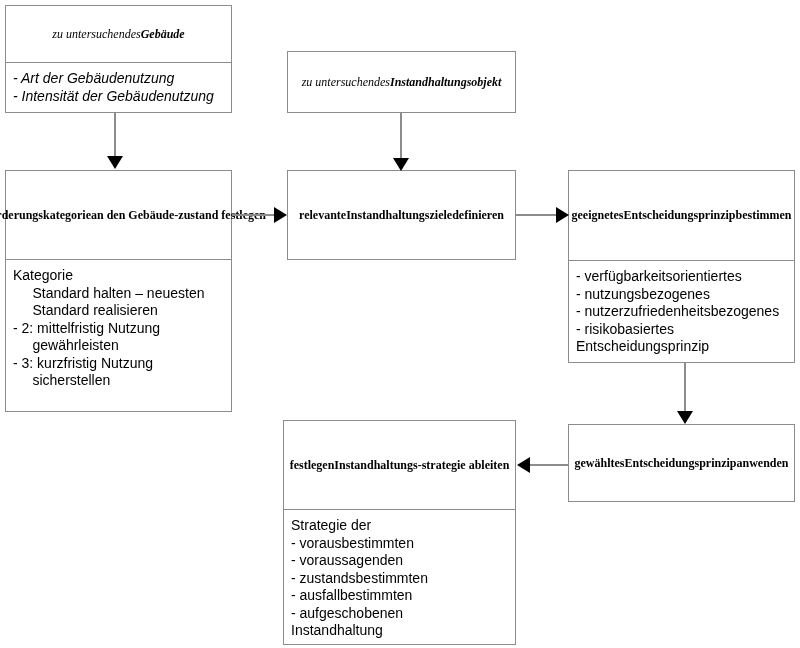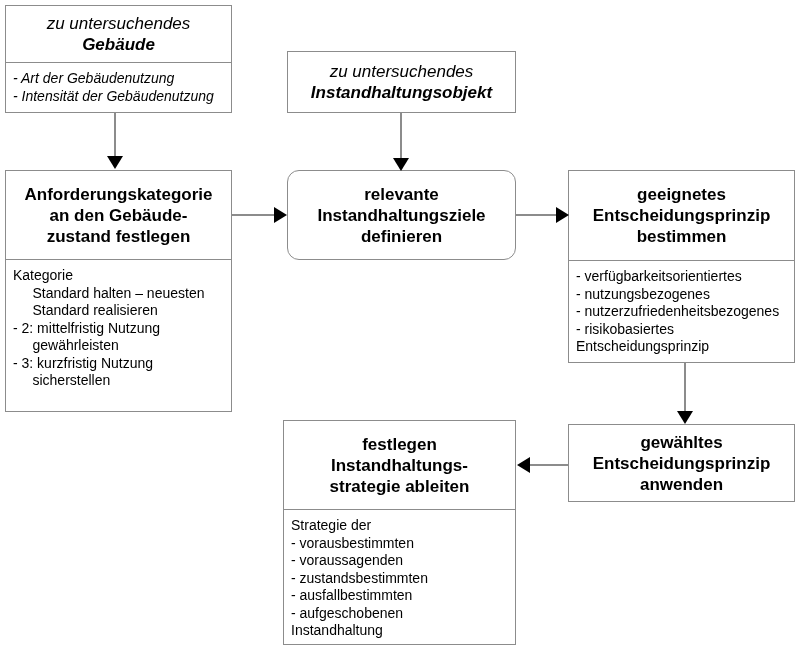--- a/index.html
+++ b/index.html
@@ -21,28 +21,29 @@
   .box {
     position: absolute;
     box-sizing: border-box;
     border: 1px solid #8c8c8c;
     background: #ffffff;
   }
   .box-head {
     box-sizing: border-box;
     width: 100%;
     display: flex;
-    flex-direction: column;
+    flex-direction: row;
     align-items: center;
     justify-content: center;
     text-align: center;
     font-weight: bold;
-    font-size: 17px;
+    font-size: 12px;
     line-height: 21px;
     padding: 6px 4px;
+    font-family: Liberation Serif, serif;
   }
   .box-head.italic-head {
     font-weight: normal;
     font-style: italic;
   }
   .box-head.italic-head .strong {
     font-weight: bold;
     font-style: italic;
   }
   .box-head .hline { display: block; white-space: nowrap; }
@@ -125,21 +126,21 @@
       <span class="bline">Kategorie</span>
       <span class="bline">     Standard halten – neuesten</span>
       <span class="bline">     Standard realisieren</span>
       <span class="bline">- 2: mittelfristig Nutzung</span>
       <span class="bline">     gewährleisten</span>
       <span class="bline">- 3: kurzfristig Nutzung</span>
       <span class="bline">     sicherstellen</span>
     </div>
   </div>
 
-  <div class="box" style="left:287px; top:170px; width:229px; height:90px;border-radius:12px;">
+  <div class="box" style="left:287px; top:170px; width:229px; height:90px;">
     <div class="box-head" style="height:100%;">
       <span class="hline">relevante</span>
       <span class="hline">Instandhaltungsziele</span>
       <span class="hline">definieren</span>
     </div>
   </div>
 
   <div class="box" style="left:568px; top:170px; width:227px; height:193px;">
     <div class="box-head" style="height:89px;">
       <span class="hline">geeignetes</span>

